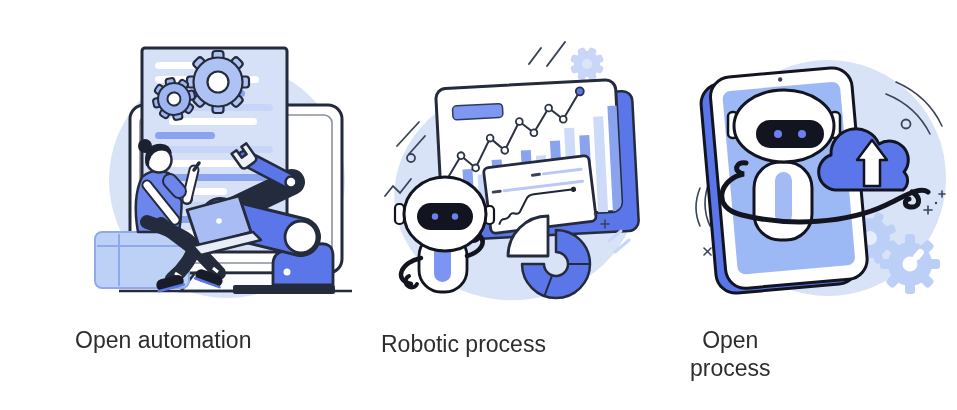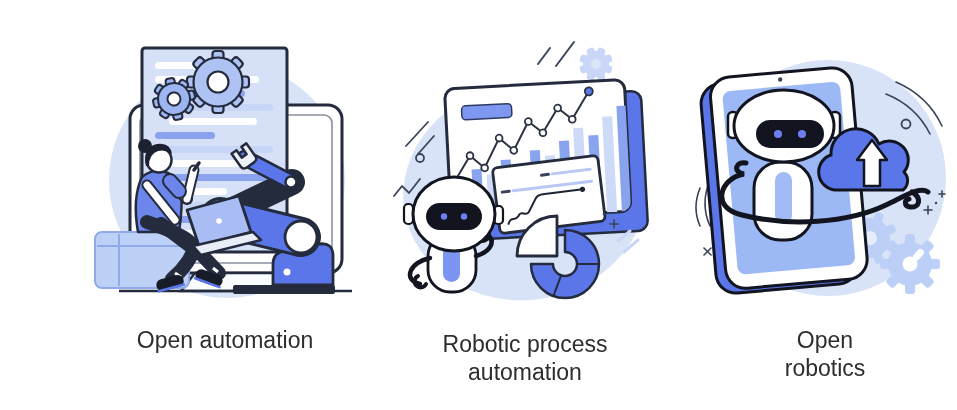--- a/index.html
+++ b/index.html
@@ -1,28 +1,28 @@
 <!DOCTYPE html>
 <html style="--blob: #d9e3f8; --light-blue: #c7d6f7; --periwinkle: #8aa3ee; --pale-gear: #aec3f3; --mid-blue: #5a76e9; --shirt-blue: #6d86ec; --outline: #242b3d; --ink: #12151f; --text: #2d2d2d;"><head>
 <meta charset="utf-8">
 <style>
   html,body{margin:0;padding:0;}
   body{
     width:957px;height:410px;position:relative;overflow:hidden;
     background:#ffffff;font-family:"Liberation Sans",sans-serif;
   }
-  .figure{position:absolute;display:flex;flex-direction:column;align-items:center;}
+  .figure{position:absolute;display:flex;flex-direction:column;align-items:flex-start;}
   .figure svg{display:block;}
   .caption{
     margin-top:6px;text-align:center;color:var(--text,#2d2d2d);
     font-size:23px;line-height:1.22;font-weight:400;
   }
   .caption span{display:block;}
   #fig-1{left:35px;top:4px;width:300px;}
-  #fig-2{left:350px;top:8px;width:270px;}
+  #fig-2{left:341px;top:8px;width:270px;}
   #fig-3{left:650px;top:4px;width:270px;}
 </style>
 </head>
 <body style="background: rgb(255, 255, 255);">
 
 <figure class="figure" id="fig-1">
   <svg width="300" height="300" viewBox="0 0 300 300">
 
     <circle cx="152" cy="160" r="118" fill="var(--blob,#d9e3f8)"></circle>
 
@@ -235,21 +235,20 @@
       <circle cx="74" cy="192.5" r="3.2" fill="#6e7ff2"></circle>
     </g>
     <g stroke="#39445a" stroke-width="1.6" stroke-linecap="round">
       <line x1="220" y1="200" x2="228" y2="200"></line>
         <line x1="224" y1="196" x2="224" y2="204"></line>
       <circle cx="214" cy="190" r="1.3" fill="#39445a" stroke="none"></circle>
     </g>
   </svg>
   <figcaption class="caption">
     <span>Robotic process</span>
-    <span>automation</span>
   </figcaption>
 </figure>
 
 <figure class="figure" id="fig-3">
   <svg width="270" height="300" viewBox="0 0 270 300">
     <circle cx="138" cy="158" r="118" fill="var(--blob,#d9e3f8)"></circle>
 
     <g stroke="#39445a" stroke-width="1.6" fill="none" stroke-linecap="round">
       <path d="M20,160 q-10,24 0,46"></path>
       <path d="M10,168 q-8,20 0,38"></path>
@@ -305,15 +304,15 @@
     <g stroke="#39445a" stroke-width="1.6" stroke-linecap="round">
       <line x1="234" y1="190" x2="242" y2="190"></line>
         <line x1="238" y1="186" x2="238" y2="194"></line>
       <line x1="249" y1="174" x2="255" y2="174"></line>
         <line x1="252" y1="171" x2="252" y2="177"></line>
       <circle cx="246" cy="183" r="1.2" fill="#39445a" stroke="none"></circle>
     </g>
   </svg>
   <figcaption class="caption">
     <span>Open</span>
-    <span>robotics</span>
+    <span>process</span>
   </figcaption>
 </figure>
 
 </body></html>

